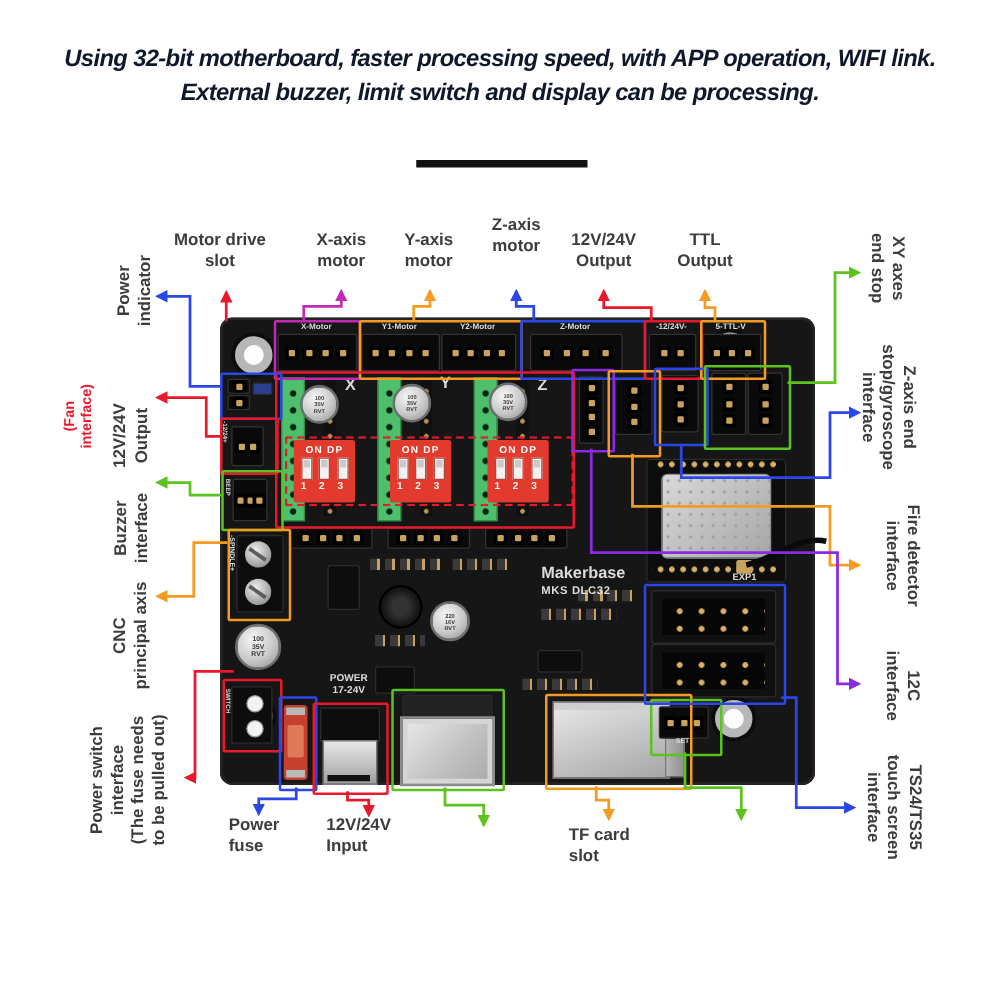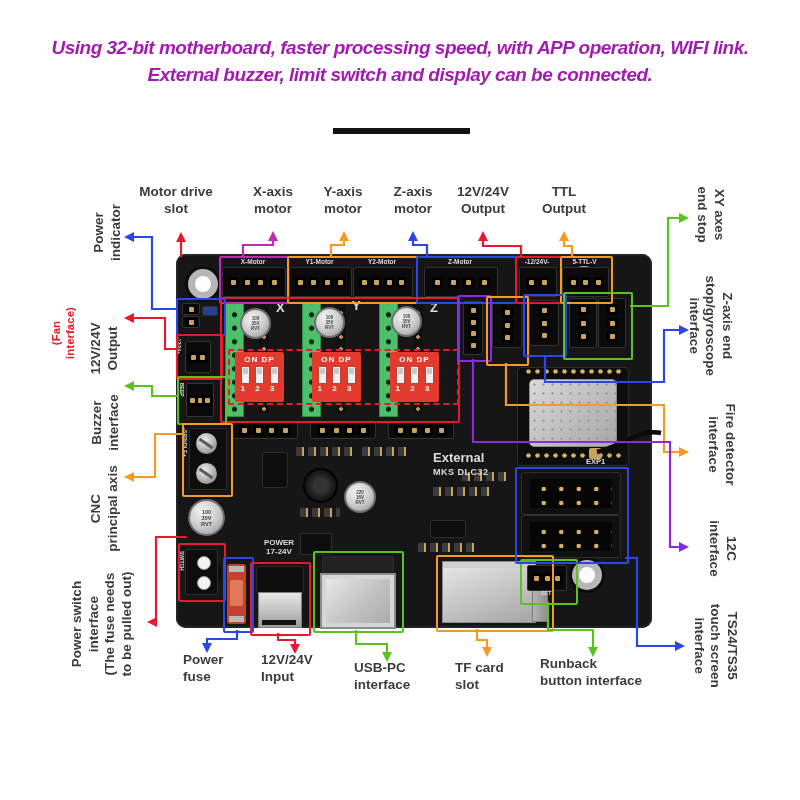--- a/index.html
+++ b/index.html
@@ -1,21 +1,21 @@
 <!DOCTYPE html>
 <html><head>
 <meta charset="utf-8">
 <style>
   html,body{margin:0;padding:0;background:#fff;}
   .stage{position:relative;width:800px;height:800px;background:#ffffff;overflow:hidden;
          font-family:"Liberation Sans",sans-serif;}
   .abs{position:absolute;}
   .title{position:absolute;top:34px;left:0;right:0;text-align:center;
          font-style:italic;font-weight:bold;font-size:19px;line-height:27px;
-         letter-spacing:-0.5px;color:#a21caf;}
+         letter-spacing:-0.5px;color:#0f172a;}
   .divider{position:absolute;left:333px;top:128px;width:137px;height:6px;background:#111;}
   .board{position:absolute;left:176px;top:254px;width:476px;height:374px;background:#161616;
          border-radius:10px;box-shadow:inset 0 0 0 2px #242424;z-index:1;}
   .hole{position:absolute;width:16px;height:16px;border-radius:50%;background:#fdfdfd;
         border:7px solid #b7b7b7;box-shadow:0 0 0 3px #0c0c0c;z-index:3;}
   .conn{position:absolute;background:#0a0a0a;border:1px solid #333;border-radius:2px;
         display:flex;align-items:center;justify-content:space-evenly;z-index:3;overflow:hidden;}
   .connv{flex-direction:column;}
   .conn i{width:5px;height:5px;background:#c9a35e;border-radius:1px;box-shadow:0 0 0 3px #000;}
   .silk{position:absolute;color:#dcdcdc;font-weight:bold;z-index:4;text-align:center;}
@@ -63,21 +63,21 @@
   .castel{position:absolute;z-index:4;background-image:radial-gradient(circle,#d7b267 2px,transparent 2.5px);
         background-size:9px 8px;background-position:2px 50%;}
 </style>
 </head>
 <body>
 
 <div class="stage">
 
   <div class="title">
     <div>Using 32-bit motherboard, faster processing speed, with APP operation, WIFI link.</div>
-    <div>External buzzer, limit switch and display can be connected.</div>
+    <div>External buzzer, limit switch and display can be processing.</div>
   </div>
   <div class="divider"></div>
 
   <div class="board"></div>
   <div class="hole" style="left:188px;top:269px;"></div>
   <div class="hole" style="left:569px;top:266px;"></div>
   <div class="hole" style="left:188px;top:558px;"></div>
   <div class="hole" style="left:572px;top:560px;"></div>
 
   <div class="silk" style="left:222px;top:258px;width:62px;font-size:6.5px;">X-Motor</div>
@@ -258,21 +258,21 @@
       <i></i>
       <i></i>
     </div>
 
   <div class="chip" style="left:517px;top:367px;width:110px;height:97px;border-radius:4px;"></div>
   <div class="castel" style="left:522px;top:368px;width:100px;height:7px;"></div>
   <div class="castel" style="left:522px;top:452px;width:100px;height:7px;"></div>
   <div class="shield" style="left:529px;top:379px;width:86px;height:66px;"></div>
   <div class="abs" style="left:589px;top:448px;width:13px;height:11px;background:#c9a35e;border-radius:2px;z-index:4;"></div>
 
-  <div class="silk" style="left:433px;top:450px;font-size:13px;text-align:left;">External</div>
+  <div class="silk" style="left:433px;top:450px;font-size:13px;text-align:left;">Makerbase</div>
   <div class="silk" style="left:433px;top:467px;font-size:9px;text-align:left;letter-spacing:0.5px;">MKS DLC32</div>
 
   <div class="abs" style="left:303px;top:468px;width:31px;height:31px;border-radius:50%;z-index:3;background:radial-gradient(circle,#333 30%,#161616 65%,#2e2e2e);border:2px solid #000;"></div>
   <div class="cap" style="left:344px;top:481px;width:28px;height:28px;font-size:4.5px;line-height:5px;">220<br>16V<br>RVT</div>
   <div class="smdr" style="left:296px;top:447px;width:58px;height:9px;"></div>
   <div class="smdr" style="left:362px;top:447px;width:44px;height:9px;"></div>
   <div class="smdr" style="left:300px;top:508px;width:40px;height:9px;"></div>
   <div class="smdr" style="left:418px;top:543px;width:60px;height:9px;"></div>
   <div class="smdr" style="left:462px;top:472px;width:46px;height:9px;"></div>
   <div class="smdr" style="left:433px;top:487px;width:60px;height:9px;"></div>
@@ -346,21 +346,21 @@
       <path marker-end="url(#ah-orange)" d="M182 434 L155 434 L155 477 L126 477" stroke="#f59a23"></path>
       <path marker-end="url(#ah-green)" d="M177 396 L152 396 L152 386 L126 386" stroke="#5cc21e"></path>
       <path marker-end="url(#ah-red)" d="M176 349 L165 349 L165 318 L126 318" stroke="#e8192c"></path>
       <path marker-end="url(#ah-blue)" d="M176 309 L152 309 L152 237 L126 237" stroke="#2b47e8"></path>
     </g>
   </svg>
 
   <div class="callout" style="left:126px;top:184px;width:100px;">Motor drive<br>slot</div>
   <div class="callout" style="left:223px;top:184px;width:100px;">X-axis<br>motor</div>
   <div class="callout" style="left:293px;top:184px;width:100px;">Y-axis<br>motor</div>
-  <div class="callout" style="left:363px;top:184px;width:100px;">Z-axis<br>motor</div>
+  <div class="callout" style="left:363px;top:172px;width:100px;">Z-axis<br>motor</div>
   <div class="callout" style="left:433px;top:184px;width:100px;">12V/24V<br>Output</div>
   <div class="callout" style="left:514px;top:184px;width:100px;">TTL<br>Output</div>
 
   <div class="callout rot" style="left:688px;top:176px;width:44px;height:76px;">
       <div>XY axes<br>end stop</div>
     </div>
   <div class="callout rot" style="left:682px;top:258px;width:56px;height:136px;">
       <div>Z-axis end<br>stop/gyroscope<br>interface</div>
     </div>
   <div class="callout rot" style="left:700px;top:394px;width:44px;height:100px;">
@@ -387,17 +387,15 @@
     </div>
   <div class="callout rot rotl" style="left:82px;top:452px;width:44px;height:112px;">
       <div>CNC<br>principal axis</div>
     </div>
   <div class="callout rot rotl" style="left:64px;top:556px;width:76px;height:136px;">
       <div>Power switch<br>interface<br>(The fuse needs<br>to be pulled out)</div>
     </div>
 
   <div class="callout tl" style="left:183px;top:652px;width:80px;">Power<br>fuse</div>
   <div class="callout tl" style="left:261px;top:652px;width:90px;">12V/24V<br>Input</div>
-  <div class="callout tl" style="left:354px;top:660px;width:90px;">USB-PC<br>interface</div>
   <div class="callout tl" style="left:455px;top:660px;width:80px;">TF card<br>slot</div>
-  <div class="callout tl" style="left:540px;top:656px;width:130px;">Runback<br>button interface</div>
 
 </div>
 
 </body></html>

